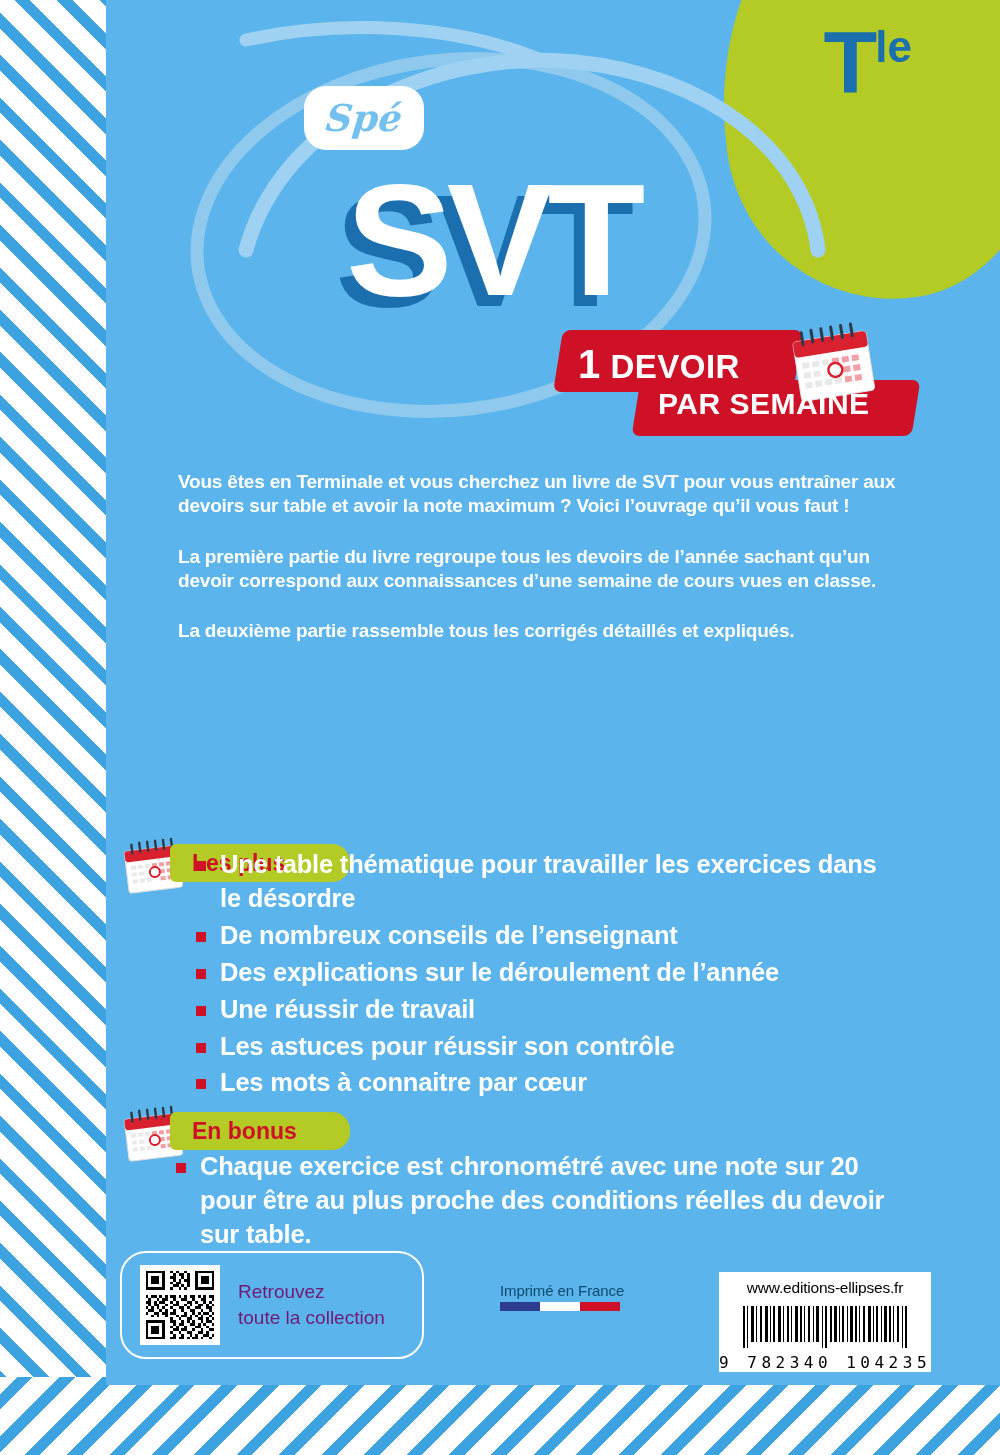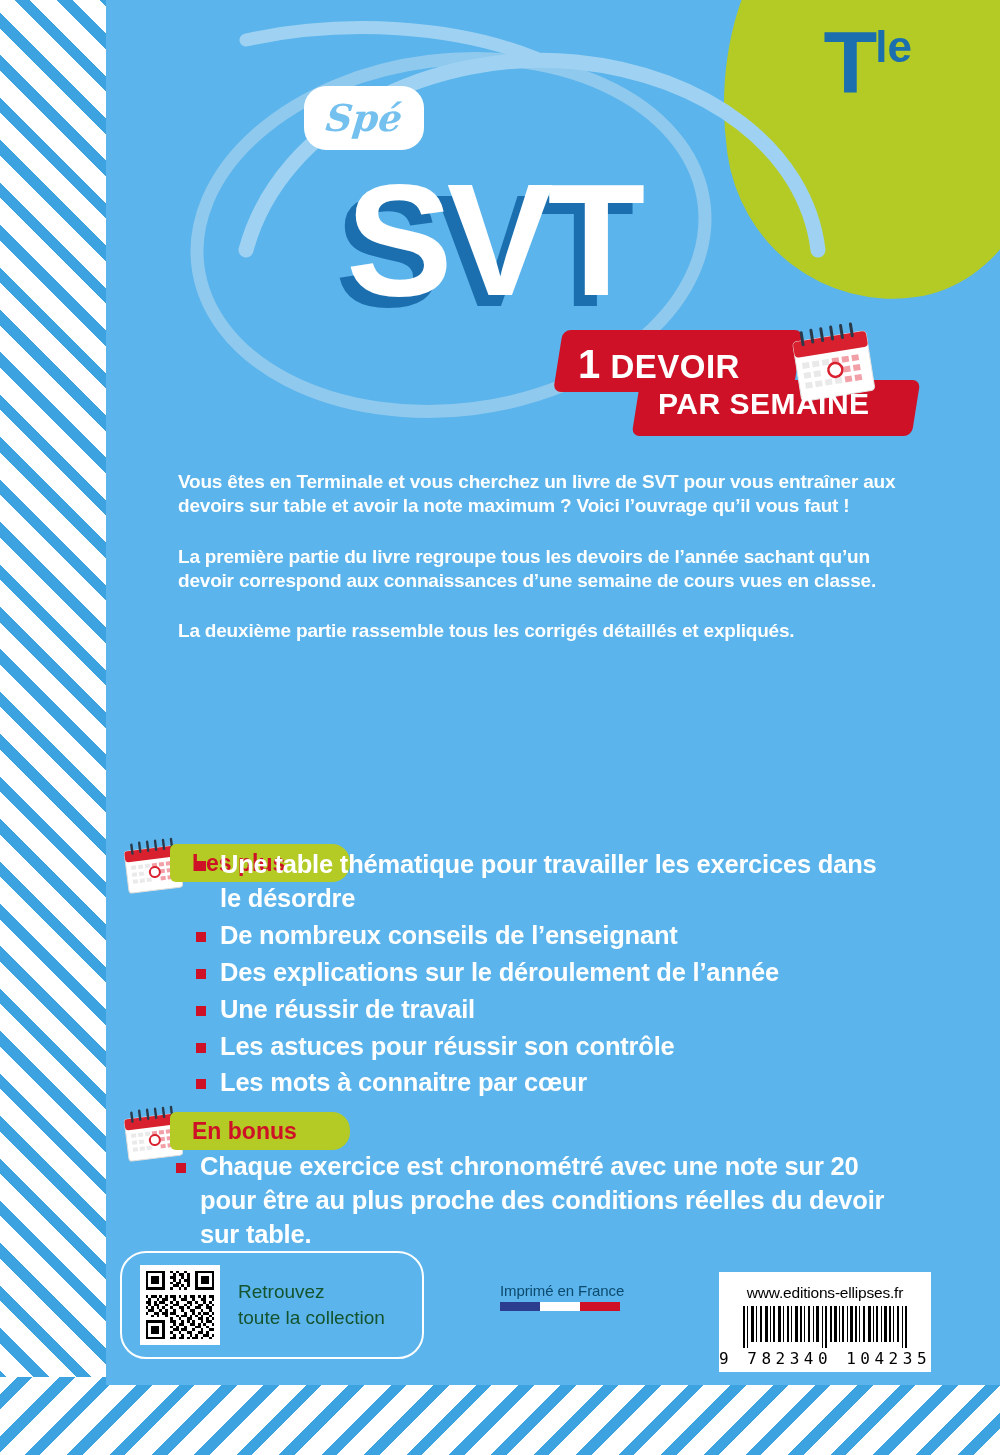--- a/index.html
+++ b/index.html
@@ -151,38 +151,38 @@
 
   
   .qr-box{
     position:absolute;left:14px;top:1251px;
     width:300px;height:104px;
     border:2px solid #ffffff;border-radius:26px;
     display:flex;align-items:center;
   }
   .qr-img{margin-left:18px;width:80px;height:80px;background:#ffffff;}
   .qr-text{
-    margin-left:18px;color:#14532d;font-size:19px;line-height:1.35;
+    margin-left:18px;color:#701a75;font-size:19px;line-height:1.35;
   }
 
   .printed{
     position:absolute;left:394px;top:1282px;text-align:center;
   }
   .printed .lbl{color:#0c4a6e;font-size:15px;letter-spacing:-0.1px;white-space:nowrap;}
   .printed .flag{margin-top:3px;width:120px;height:9px;display:flex;}
   .printed .flag i{display:block;flex:1;height:100%;}
   .printed .flag .b{background:#2C3C8F;}
   .printed .flag .w{background:#ffffff;}
   .printed .flag .r{background:#CE1126;}
 
   .barcode-box{
     position:absolute;left:613px;top:1272px;
     width:212px;height:100px;background:#ffffff;
     display:flex;flex-direction:column;align-items:center;
-    justify-content:center;
+    justify-content:space-between;
   }
   .barcode-box .url{
     font-size:15.5px;color:#000000;margin-top:7px;letter-spacing:-0.2px;
   }
   .barcode-box .bars{margin-top:4px;width:188px;height:42px;}
   .barcode-box .digits{
     font-size:16px;color:#000000;letter-spacing:4.5px;
     font-family:"DejaVu Sans Mono", monospace;margin-top:1px;
   }
 </style>

